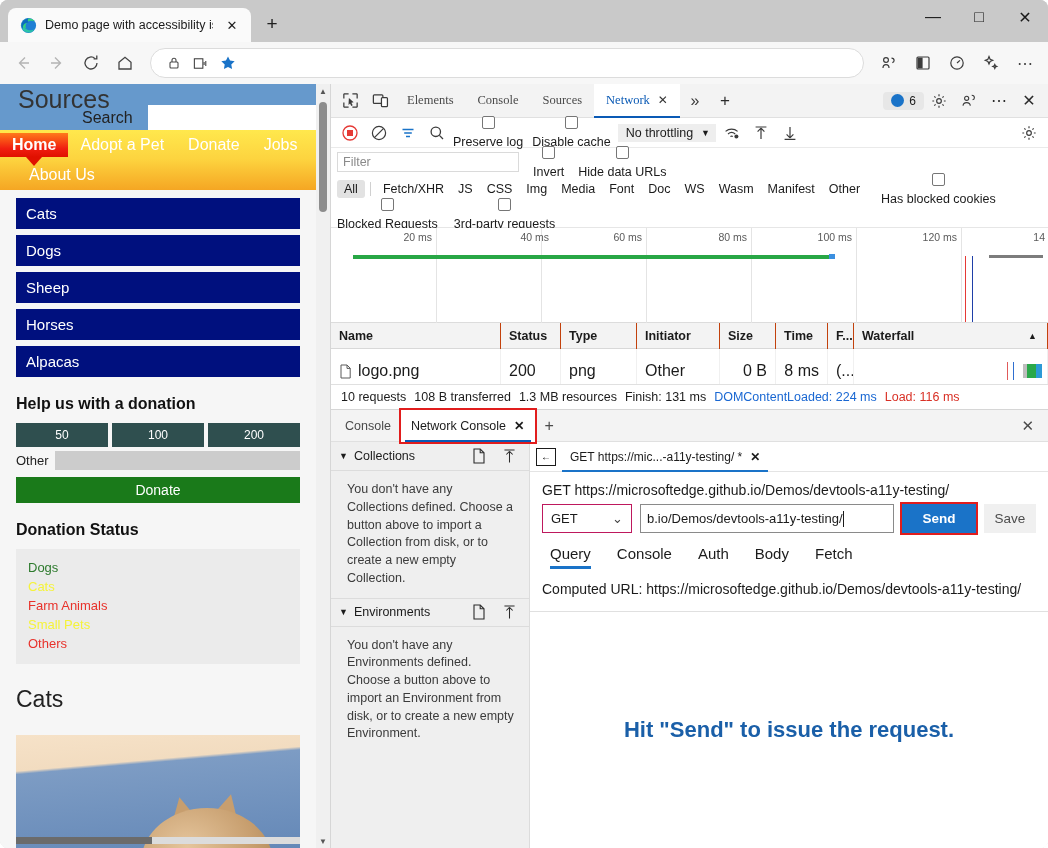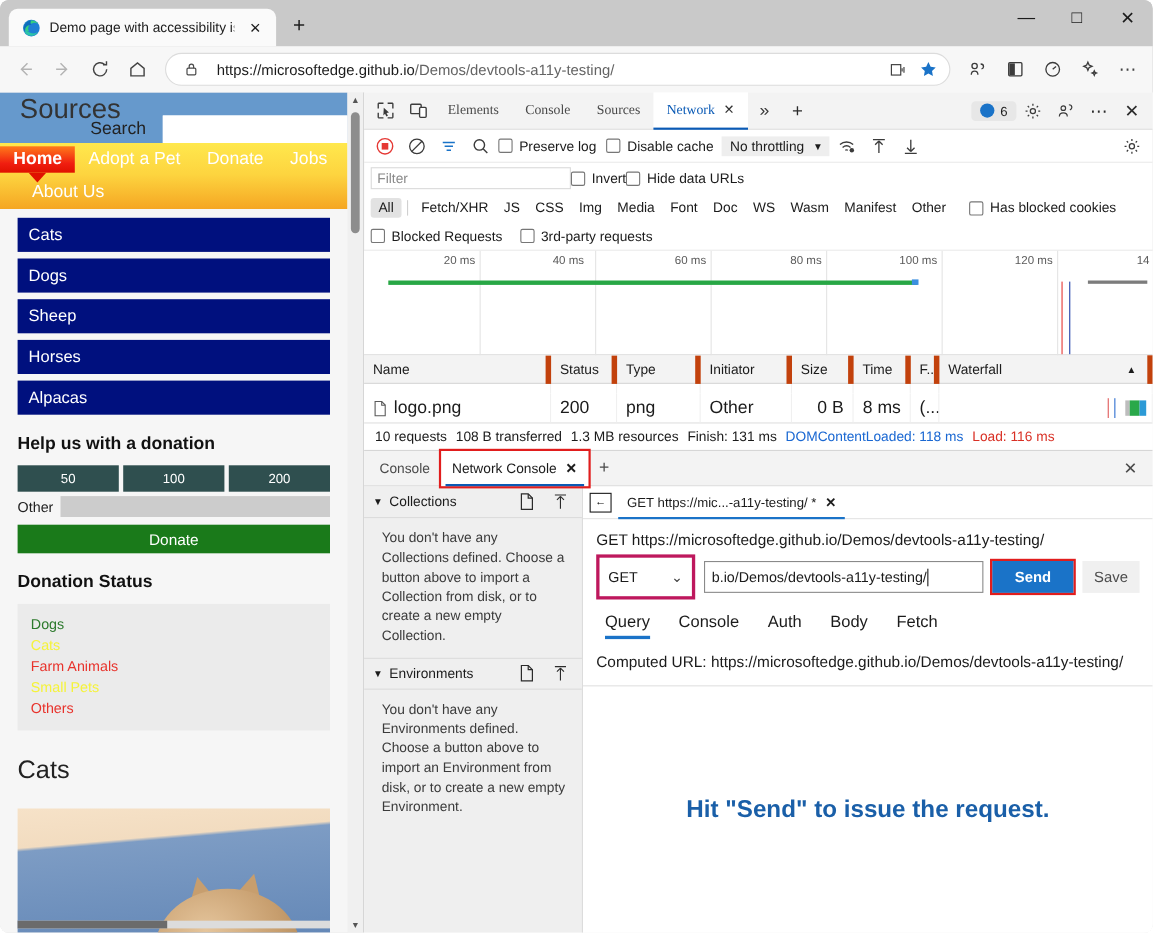--- a/index.html
+++ b/index.html
@@ -172,27 +172,27 @@
     background: #e7e7e7; border-radius: 4px; padding: 2px 8px; font-size: 12px; color: #1b1b1b;
   }
   .issue-dot { width: 13px; height: 13px; border-radius: 50%; background: #1a73c8; display:inline-block; }
 
   .net-toolbar {
     height: 30px; display: flex; align-items: center; gap: 3px;
     padding: 0 6px; border-bottom: 1px solid #eaeaea; font-size: 12.5px; color: #2b2b2b;
   }
   .nt-ic { width: 26px; height: 24px; display: flex; align-items: center; justify-content: center; }
   .cbx { width: 13px; height: 13px; border: 1px solid #767676; background: #fff; border-radius: 2px; display: inline-block; flex:0 0 13px; }
-  .cbl { display: flex; align-items: center; gap: 6px; font-size: 12.5px; color: #1b1b1b; white-space: nowrap; }
+  .cbl { display: flex; align-items: center; gap: 6px; font-size: 12.5px; color: #1b1b1b; white-space: nowrap; flex-direction: column; }
   .throttle {
     display: flex; align-items: center; gap: 8px; background: #eeeeee;
     padding: 2px 6px 2px 8px; font-size: 12.5px; color: #1b1b1b; margin-left: 4px;
   }
   .filter-row {
-    height: 28px; display: flex; align-items: center; padding: 0 6px;
+    height: 28px; display: flex; align-items: center; gap: 14px; padding: 0 6px;
   }
   .filter-input {
     width: 182px; height: 20px; background: #fff; border: 1px solid #dadada;
     font-size: 12.5px; color: #8a8a8a; padding: 0 5px; display: flex; align-items: center;
   }
   .type-row {
     height: 26px; display: flex; align-items: center; gap: 0; padding: 0 6px; font-size: 12.5px; color: #1b1b1b;
   }
   .type-chip { padding: 2px 7px; border-radius: 3px; white-space: nowrap; }
   .type-chip.active { background: #e2e2e2; }
@@ -209,21 +209,21 @@
   .ov-blue { position: absolute; width: 6px; height: 5px; background: #3b8fe0; }
   .ov-grey { position: absolute; height: 3px; background: #7c7c7c; }
   .ov-red { position: absolute; width: 1px; top: 28px; bottom: 1px; background: #e53935; }
   .ov-navy { position: absolute; width: 1px; top: 28px; bottom: 1px; background: #1f3fa8; }
 
   .net-table { background: #fff; }
   .nt-head {
     height: 26px; display: flex; align-items: center;
     background: #f3f3f3; border-bottom: 1px solid #d8d8d8; font-size: 12.5px; color: #1b1b1b;
   }
-  .nt-head > div { border-right: 5px solid #c2410c; height: 26px; line-height: 26px; padding-left: 8px; overflow: hidden; white-space: nowrap; }
+  .nt-head > div { border-right: 1px solid #c2410c; height: 26px; line-height: 26px; padding-left: 8px; overflow: hidden; white-space: nowrap; font-weight: bold; }
   .nt-row { height: 26px; display: flex; align-items: center; font-size: 16px; color: #1b1b1b; }
   .nt-row > div { height: 26px; line-height: 26px; padding-left: 8px; overflow: hidden; white-space: nowrap; border-right: 1px solid #f0f0f0; }
   .nt-row.clipped { height: 9px; overflow: hidden; color: #8a8a8a; }
   .nt-row.clipped > div { height: 9px; line-height: 9px; }
   .num { text-align: right; padding-right: 8px !important; padding-left: 0 !important; }
   .summary {
     height: 26px; display: flex; align-items: center; gap: 8px;
     padding: 0 10px; font-size: 12.5px; color: #1b1b1b;
     border-top: 1px solid #e0e0e0; border-bottom: 1px solid #d6d6d6; background: #fff;
   }
@@ -254,21 +254,21 @@
   .req-tabbar { height: 30px; display: flex; align-items: center; gap: 6px; padding: 0 6px; border-bottom: 1px solid #e4e4e4; }
   .collapse-btn { width: 20px; height: 18px; border: 1.5px solid #1b1b1b; display: flex; align-items: center; justify-content: center; font-size: 10px; }
   .req-tab {
     height: 30px; display: flex; align-items: center; gap: 8px; padding: 0 8px;
     font-size: 12px; color: #1b1b1b; position: relative;
   }
   .req-tab.active::after { content:""; position:absolute; left:0; right:0; bottom:0; height:2px; background:#1a73c8; }
   .req-url { font-size: 14px; color: #1b1b1b; padding: 10px 12px 6px 12px; }
   .req-controls { display: flex; align-items: center; gap: 8px; padding: 0 12px 6px 12px; }
   .method-sel {
-    width: 90px; height: 41px; border: 3px solid #be185d; background: #fff;
+    width: 90px; height: 29px; border: 1px solid #be185d; background: #fff;
     display: flex; align-items: center; justify-content: space-between; padding: 0 8px; font-size: 13px; color: #1b1b1b;
   }
   .url-input {
     flex: 1 1 auto; height: 29px; border: 1px solid #8a8a8a; background: #fff;
     display: flex; align-items: center; padding: 0 6px; font-size: 13px; color: #1b1b1b; overflow: hidden; white-space: nowrap;
   }
   .send-btn {
     width: 74px; height: 29px; background: #1a73c8; color: #fff; font-weight: bold;
     font-size: 13.5px; display: flex; align-items: center; justify-content: center;
   }
@@ -331,21 +331,20 @@
           <path d="M3 8.2 9 3.3l6 4.9V15H3z"></path>
         </svg>
     </div>
     <div class="omnibox">
       <span class="omni-ic">
         <svg width="14" height="14" viewBox="0 0 14 14" fill="none" stroke="#4a4a4a" stroke-width="1.1">
             <rect x="3" y="6" width="8" height="6" rx="1"></rect>
             <path d="M5 6V4.3a2 2 0 0 1 4 0V6"></path>
           </svg>
       </span>
-      <span class="omni-url"><b>https://microsoftedge.github.io</b><span>/Demos/devtools-a11y-testing/</span></span>
       <span class="omni-right">
         <span class="omni-ic">
           <svg width="17" height="17" viewBox="0 0 18 18" fill="none" stroke="#3b3b3b" stroke-width="1.1">
               <rect x="2.5" y="4" width="9" height="10"></rect>
               <path d="M12.8 7.5v3M14.6 6.3v5.4"></path>
             </svg>
         </span>
         <span class="omni-ic">
           <svg width="16" height="16" viewBox="0 0 18 18">
               <path d="M9 1.6l2.3 4.7 5.2.8-3.8 3.6.9 5.1L9 13.4l-4.6 2.4.9-5.1L1.5 7.1l5.2-.8z" fill="#1a73c8"></path>
@@ -596,21 +595,21 @@
 
       <div class="overview">
         <div class="ov-ruler">
           <div class="ov-tick" style="left:105px"></div>
           <div class="ov-tick" style="left:210px"></div>
           <div class="ov-tick" style="left:315px"></div>
           <div class="ov-tick" style="left:420px"></div>
           <div class="ov-tick" style="left:525px"></div>
           <div class="ov-tick" style="left:630px"></div>
           <div class="ov-lbl" style="left:105px">20 ms</div>
-          <div class="ov-lbl" style="left:204px">40 ms</div>
+          <div class="ov-lbl" style="left:222px">40 ms</div>
           <div class="ov-lbl" style="left:315px">60 ms</div>
           <div class="ov-lbl" style="left:420px">80 ms</div>
           <div class="ov-lbl" style="left:525px">100 ms</div>
           <div class="ov-lbl" style="left:630px">120 ms</div>
           <div class="ov-lbl" style="left:718px">14</div>
           <div class="ov-green" style="left:22px; top:27px; width:481px"></div>
           <div class="ov-blue" style="left:498px; top:26px"></div>
           <div class="ov-grey" style="left:658px; top:27px; width:54px"></div>
           <div class="ov-red" style="left:634px"></div>
           <div class="ov-navy" style="left:641px"></div>
@@ -663,21 +662,21 @@
             <span style="position:absolute;left:169px;top:6px;width:4px;height:14px;background:#bdbdbd"></span>
             <span style="position:absolute;left:173px;top:6px;width:9px;height:14px;background:#2aa84a"></span>
             <span style="position:absolute;left:182px;top:6px;width:6px;height:14px;background:#2c9ad6"></span>
           </div>
         </div>
         <div class="summary">
           <span>10 requests</span>
           <span>108 B transferred</span>
           <span>1.3 MB resources</span>
           <span>Finish: 131 ms</span>
-          <span class="sum-blue">DOMContentLoaded: 118 ms</span>
+          <span class="sum-blue">DOMContentLoaded: 224 ms</span>
           <span class="sum-red">Load: 116 ms</span>
         </div>
       </div>
 
       <div class="drawer">
         <div class="drawer-tabs">
           <div class="dw-tab">Console</div>
           <div class="dw-tab active redbox">
             <span>Network Console</span>
             <span style="margin-left:8px;font-weight:bold">✕</span>

